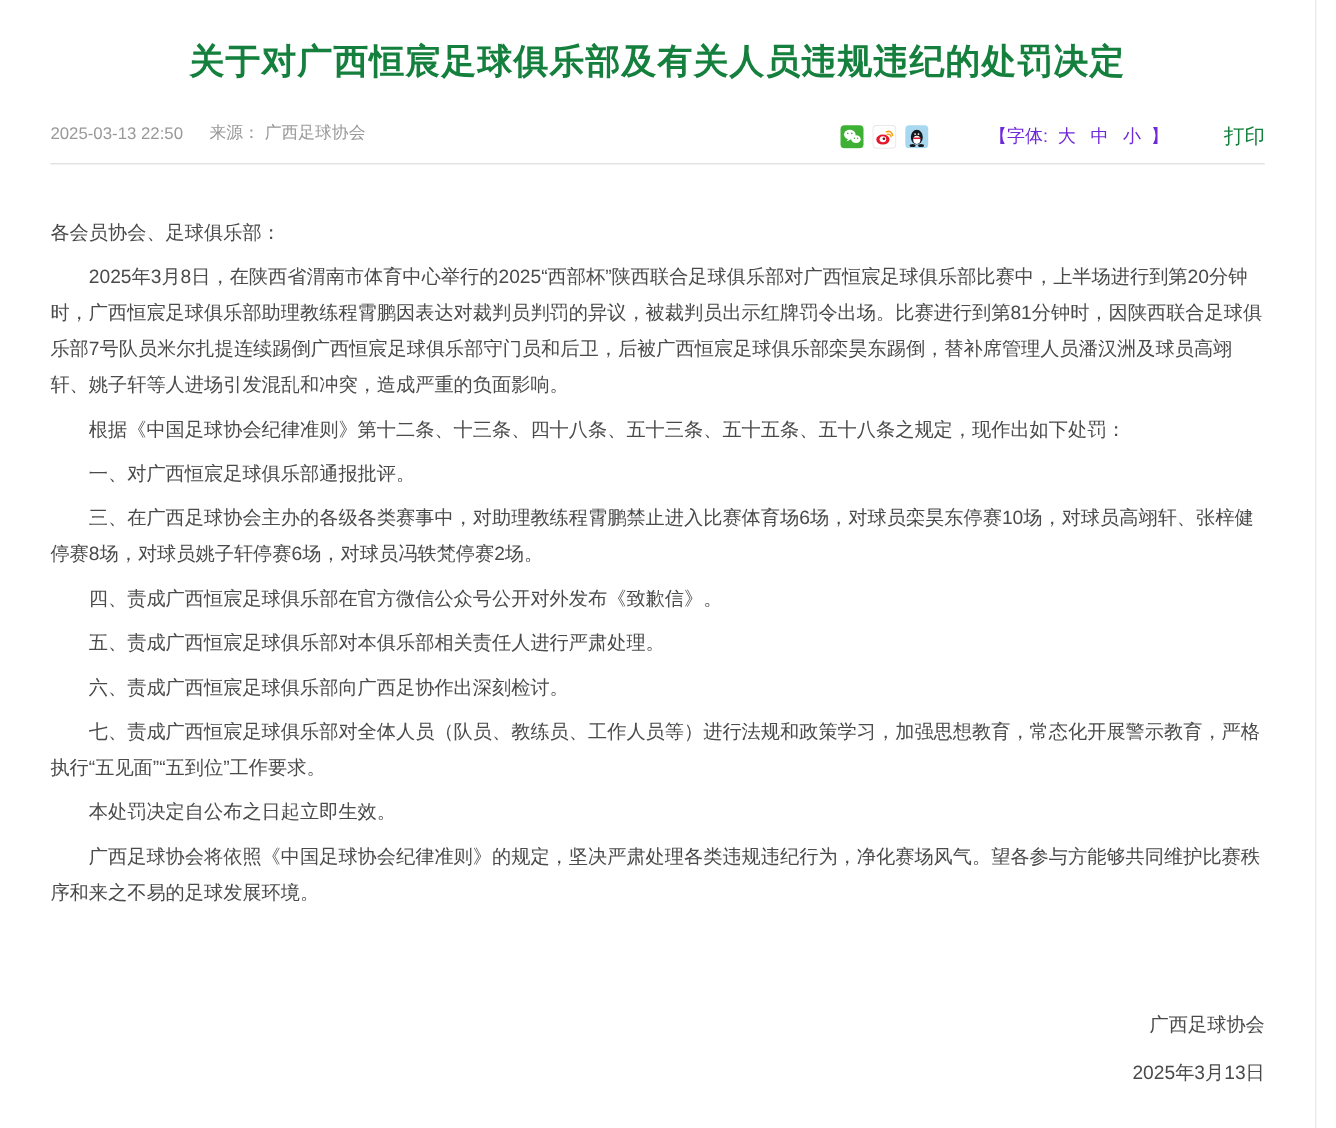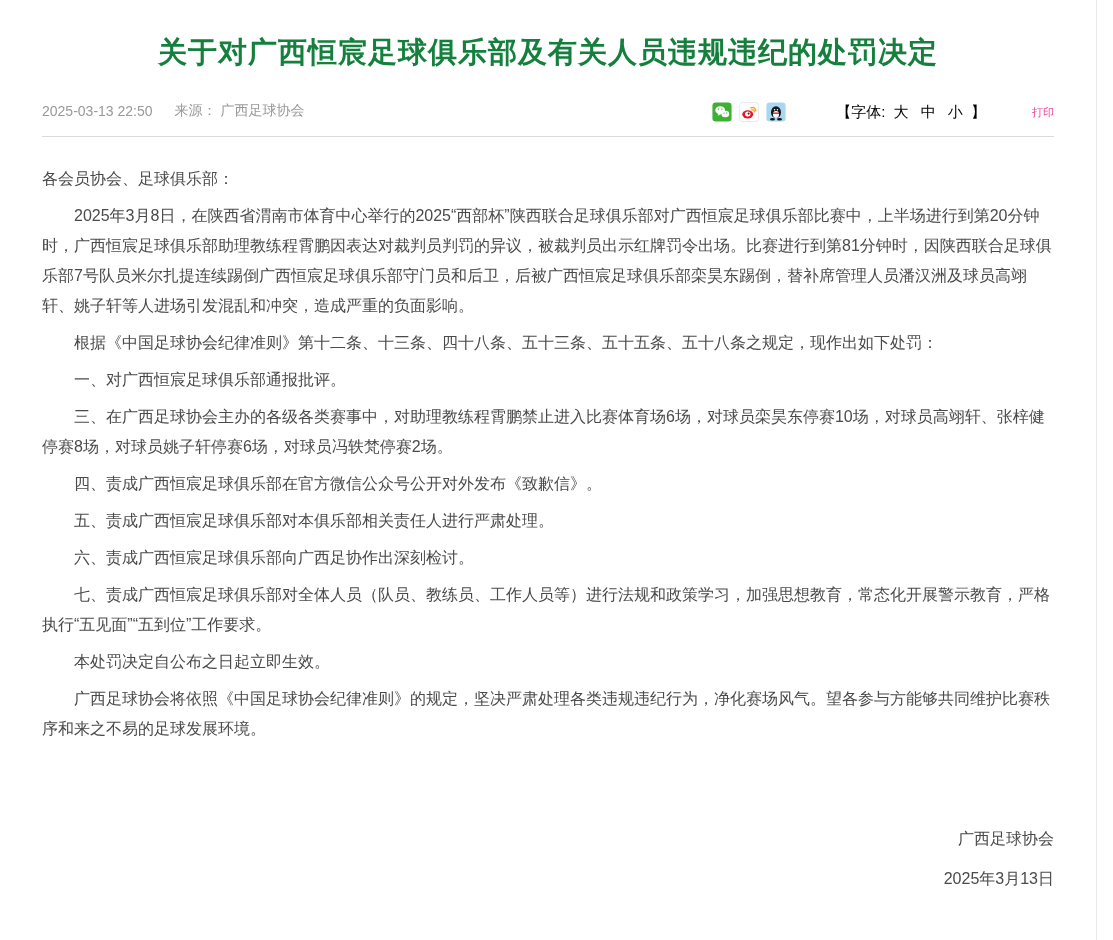--- a/index.html
+++ b/index.html
@@ -51,50 +51,50 @@
   }
   .share-icons {
     display: flex;
     align-items: center;
     gap: 7px;
     margin-right: 50px;
   }
   .share-icons span { display: inline-flex; cursor: pointer; }
   .font-ctrl {
     font-size: 15px;
-    color: #000000;
+    color: #6d28d9;
     margin-right: 46px;
     white-space: nowrap;
   }
   .font-ctrl .fs-opt {
     margin: 0 4px;
     cursor: pointer;
   }
   .print-btn {
-    font-size: 11px;
-    color: #ec4899;
+    font-size: 17px;
+    color: #15803d;
     cursor: pointer;
     font-family: Liberation Mono, monospace;
   }
   .divider {
     margin: 12px 42px 0 42px;
     border-bottom: 1px solid #dbdbdb;
     height: 0;
   }
   .article-body {
     padding: 14px 42px 0 42px;
     font-size: 16px;
     line-height: 30px;
     color: #4a4a4a;
   }
   .article-body p {
     margin: 7px 0;
   }
   .article-body p.salutation {
-    margin-top: 13px;
+    margin-top: 29px;
     text-indent: 0;
   }
   .article-body p.indent {
     text-indent: 2em;
   }
   .signature-block {
     padding: 0 42px;
     text-align: right;
     font-size: 16px;
     color: #4a4a4a;

